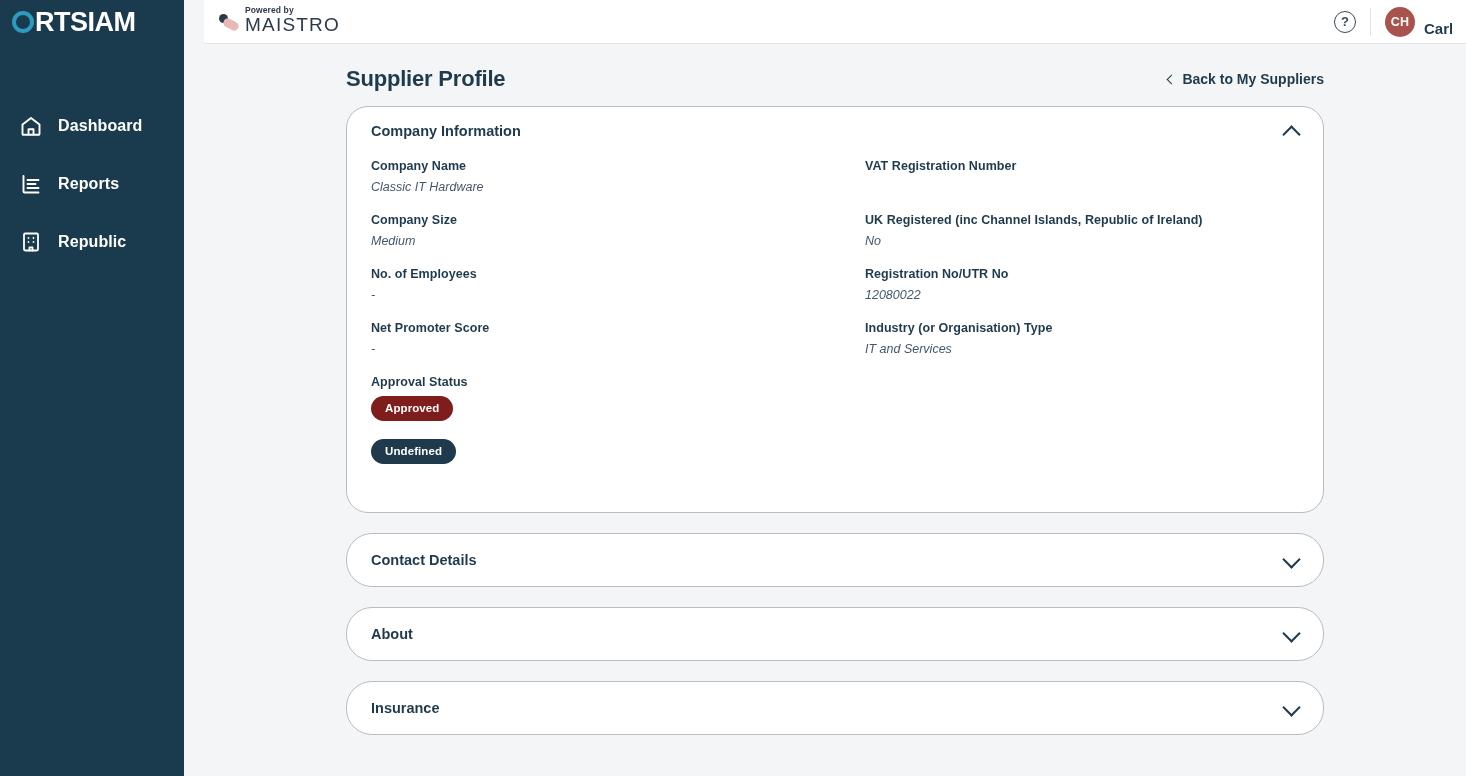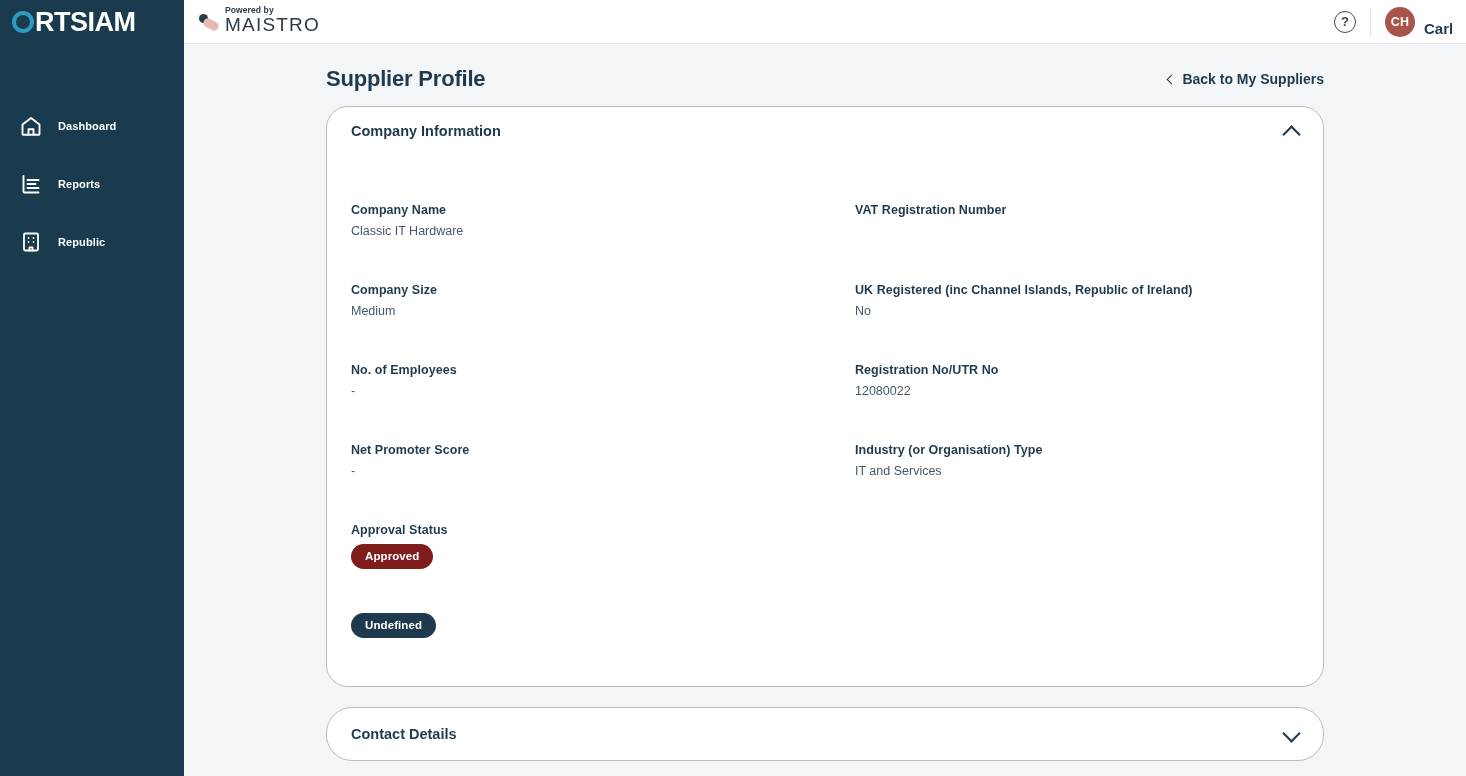--- a/index.html
+++ b/index.html
@@ -2,21 +2,21 @@
 <html><head>
 <meta charset="utf-8">
 <style>
   * { box-sizing: border-box; margin: 0; padding: 0; }
   html, body {
     width: 1466px; height: 776px;
     font-family: "Liberation Sans", sans-serif;
     background: #f4f5f6;
     overflow: hidden;
   }
-  .app { display: flex; width: 1466px; height: 776px; }
+  .app { display: flex; width: 1466px; height: 776px; gap: 20px; }
 
   
   .sidebar {
     width: 184px; min-width: 184px; height: 776px;
     background: #1a3b4d;
     display: flex; flex-direction: column;
     padding-top: 0;
   }
   .brand {
     height: 44px;
@@ -42,21 +42,21 @@
     padding-left: 18px;
     margin-bottom: 18px;
     cursor: pointer;
     color: #ffffff;
   }
   .nav-item .nav-icon {
     width: 26px; height: 26px;
     display: flex; align-items: center; justify-content: center;
     margin-right: 14px;
   }
-  .nav-label { font-size: 11px; font-weight: bold; letter-spacing: 0.1px; }
+  .nav-label { font-size: 16px; font-weight: bold; letter-spacing: 0.1px; }
 
   
   .main { flex: 1; height: 776px; display: flex; flex-direction: column; background: #f4f5f6; }
 
   .topbar {
     height: 44px; min-height: 44px;
     background: #ffffff;
     display: flex; align-items: center;
     padding: 0 14px 0 10px;
     border-bottom: 1px solid #e4e6e8;
@@ -155,27 +155,27 @@
   }
   .chev.down::before { transform: rotate(45deg); top: 0px; }
   .chev.up::before { transform: rotate(-135deg); top: 4px; }
 
   .card-body {
     display: flex;
     padding: 6px 24px 30px 24px;
   }
   .col { width: 50%; padding-right: 20px; }
   .col.right { padding-left: 30px; }
-  .field { margin-bottom: 18px; margin-top: 44px; }
+  .field { margin-bottom: 18px; }
   .field-label {
     font-size: 12.5px; font-weight: bold; color: #1f3a4d;
     margin-bottom: 7px; letter-spacing: 0.05px;
   }
   .field-value {
-    font-size: 12.5px; color: #44586b; min-height: 15px;
+    font-size: 12.5px; color: #44586b; min-height: 15px; font-style: italic;
   }
   .badge {
     display: inline-block;
     padding: 6px 14px 7px 14px;
     border-radius: 13px;
     font-size: 11.5px; font-weight: bold; color: #ffffff;
     letter-spacing: 0.1px;
   }
   .badge.approved { background: #7f1d1d; }
   .badge.undefined { background: #1f3a4d; }

